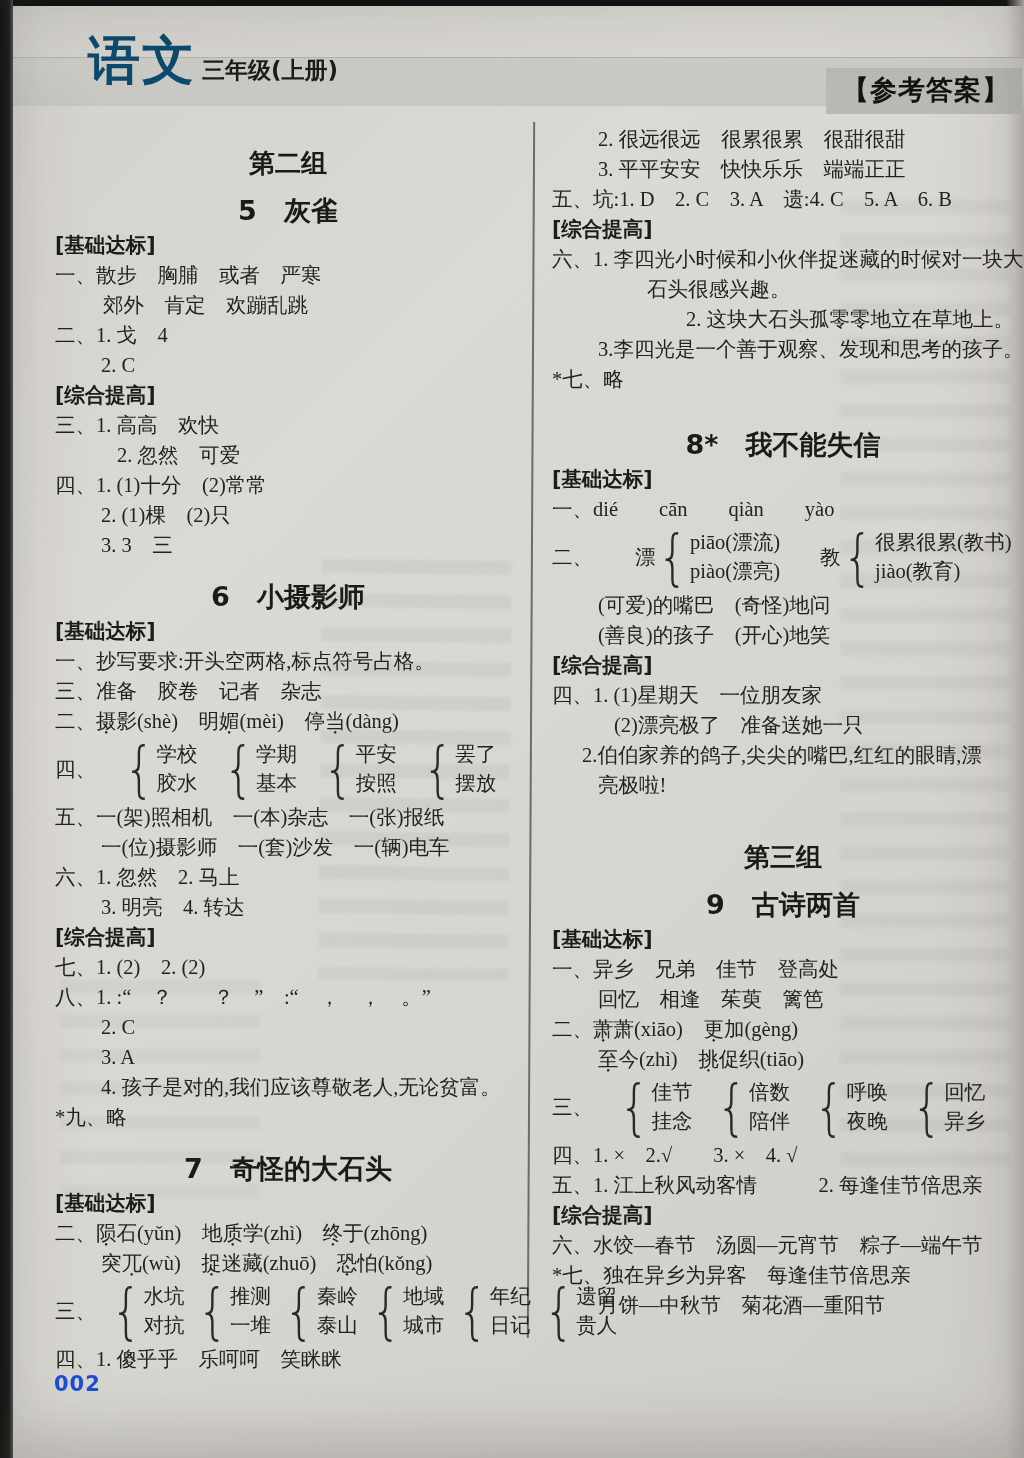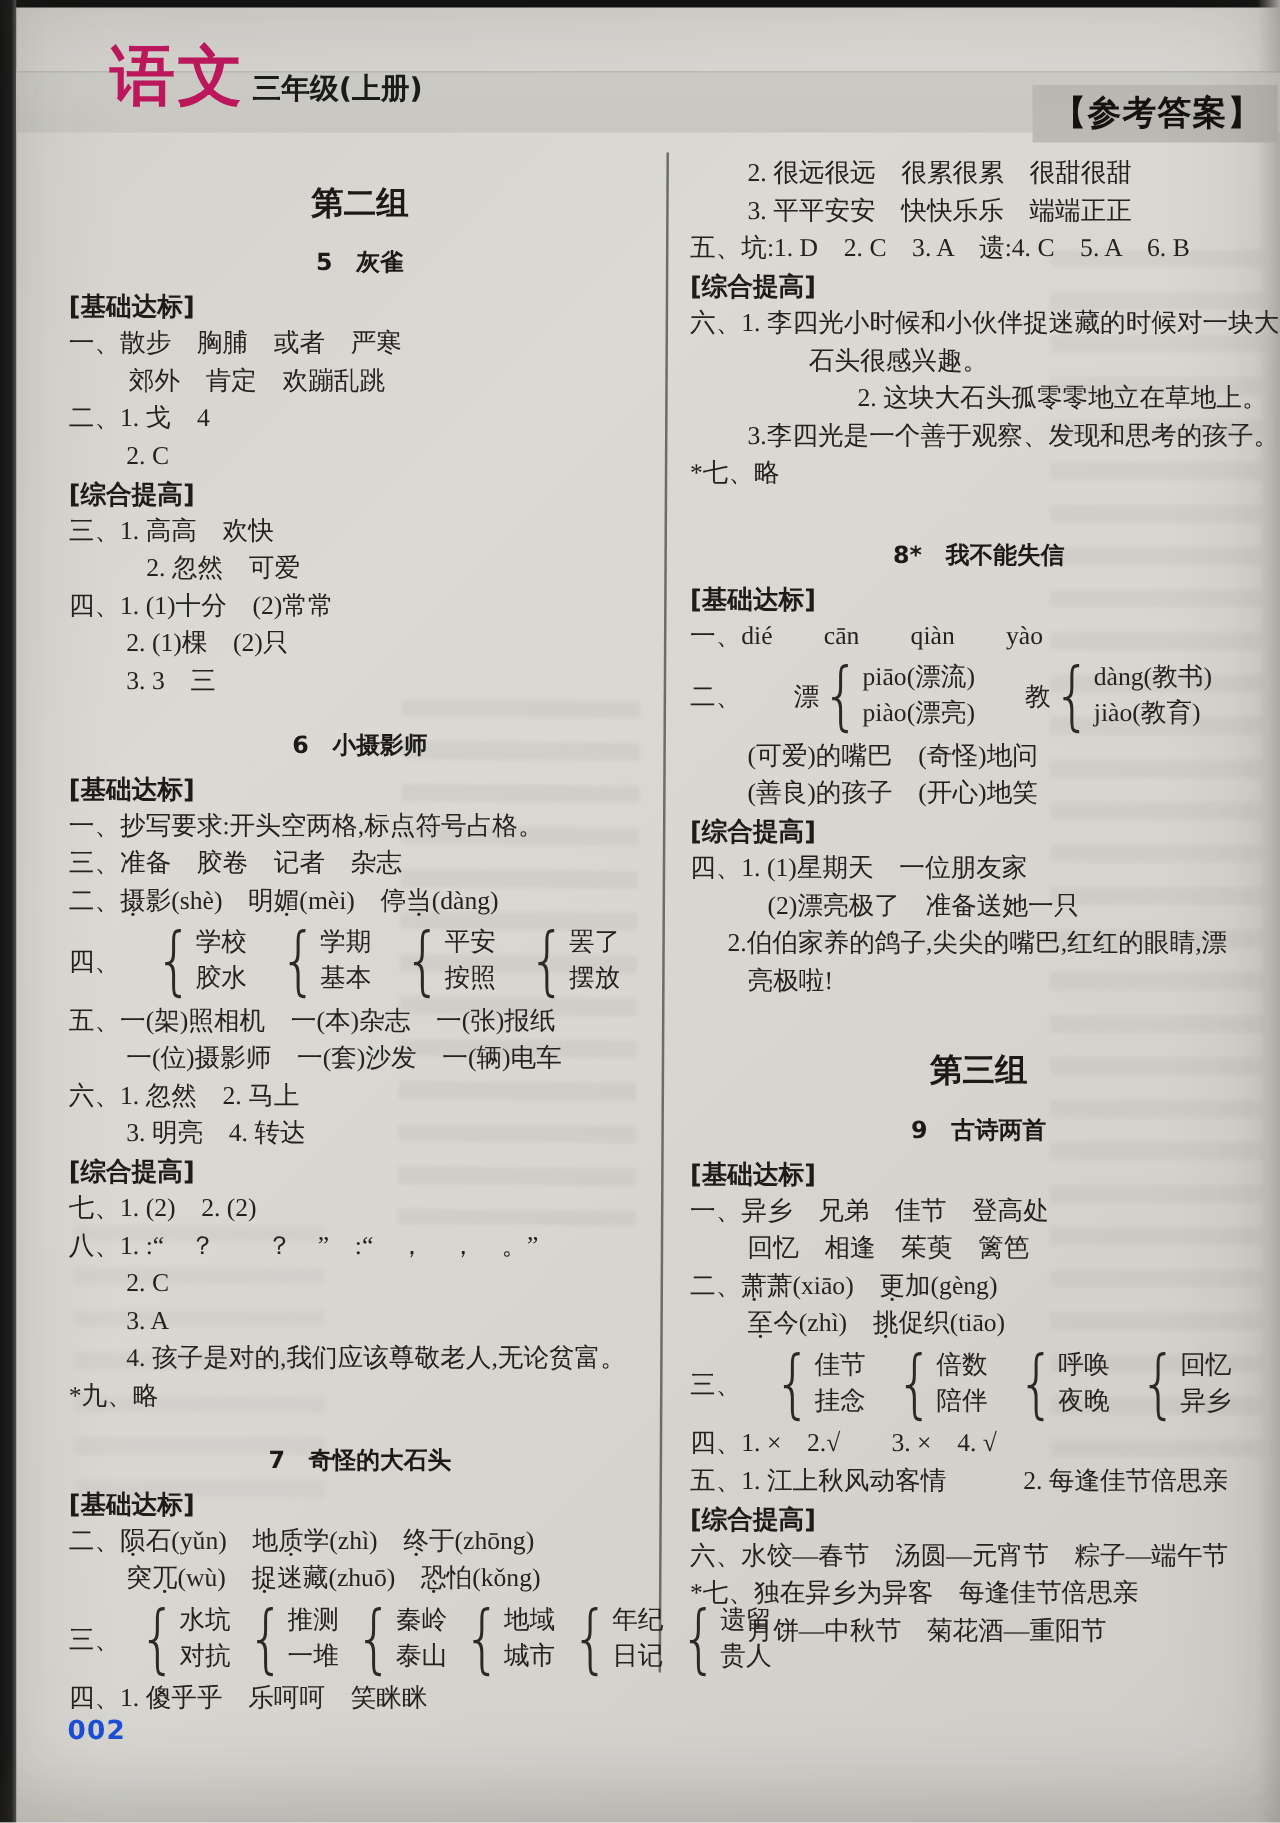--- a/index.html
+++ b/index.html
@@ -12,32 +12,32 @@
   .edge-top{position:absolute;left:0;top:0;width:1024px;height:6px;background:#101010;}
   .edge-left{position:absolute;left:0;top:0;width:13px;height:1458px;background:linear-gradient(90deg,#0e0e0e 0%,#1c1c1b 70%,#555 100%);}
   .edge-right{position:absolute;right:0;top:0;width:18px;height:1458px;background:linear-gradient(270deg,#bdbbb6,rgba(189,187,182,0));}
   .vignette{position:absolute;inset:0;pointer-events:none;
     box-shadow:inset 0 0 90px rgba(60,58,52,.18), inset 0 -24px 40px rgba(90,88,80,.12);}
   
   .band{position:absolute;left:13px;top:57px;width:1011px;height:48px;
     background:linear-gradient(180deg,#cdccc7,#c7c6c1);border-top:1px solid #b4b3ae;}
   .badge-band{position:absolute;left:826px;top:68px;width:196px;height:46px;background:#bab9b4;}
   .logo{position:absolute;left:88px;top:26px;white-space:nowrap;}
-  .logo-main{font-family:"DejaVu Sans","Liberation Sans",sans-serif;font-size:52px;font-weight:900;letter-spacing:2px;color:#be185d;}
+  .logo-main{font-family:"DejaVu Sans","Liberation Sans",sans-serif;font-size:52px;font-weight:900;letter-spacing:2px;color:#0c4a6e;}
   .logo-sub{font-family:"DejaVu Sans","Liberation Sans",sans-serif;font-size:23px;font-weight:800;color:#1c1c1a;margin-left:6px;}
   .badge{position:absolute;left:836px;top:72px;width:180px;text-align:center;
     font-family:"DejaVu Sans","Liberation Sans",sans-serif;font-size:27px;font-weight:800;color:#14130f;letter-spacing:1px;}
   
   .divider{position:absolute;left:530px;top:122px;width:1.6px;height:1216px;background:#6d6c66;transform:rotate(.3deg);}
   
   .col{position:absolute;font-size:20.5px;font-weight:500;}
   .col-left{left:55px;top:146px;width:466px;}
   .col-right{left:552px;top:124px;width:462px;}
   .h1{font-weight:800;font-size:26px;text-align:center;line-height:34px;margin:24px 0 2px;font-family:"DejaVu Sans","Liberation Sans",sans-serif;color:#1b1a17;}
-  .h2{font-weight:800;font-size:19px;text-align:center;line-height:33px;margin:20px 0 3px;font-family:"DejaVu Sans","Liberation Sans",sans-serif;color:#1b1a17;}
+  .h2{font-weight:800;font-size:27px;text-align:center;line-height:33px;margin:20px 0 3px;font-family:"DejaVu Sans","Liberation Sans",sans-serif;color:#1b1a17;}
   .col > .h1:first-child{margin-top:0;}
   .sec{font-weight:800;line-height:30px;font-family:"DejaVu Sans","Liberation Sans",sans-serif;color:#1d1c19;}
   .ln{line-height:30px;min-height:30px;white-space:nowrap;}
   .emdot{position:relative;display:inline-block;}
   .emdot::after{content:"•";position:absolute;left:50%;bottom:-11px;transform:translateX(-50%);font-size:11px;color:#23221f;}
   
   .brrow{display:flex;align-items:center;margin:3px 0;white-space:nowrap;}
   .blabel{margin-right:2px;}
   .bgroup{display:flex;align-items:center;}
   .bchar{font-size:48px;font-weight:200;transform:scaleY(1.25);line-height:60px;color:#2a2926;font-family:"DejaVu Sans","Liberation Sans",sans-serif;margin-right:2px;}
@@ -202,21 +202,21 @@
             <div>piāo(漂流)</div>
             <div>piào(漂亮)</div>
           </div>
         </div>
       </div>
       <div class="bgroup">
         <span class="pre">教</span>
         <div class="bgroup">
           <span class="bchar">{</span>
           <div class="bstack">
-            <div>dàng(教书)</div>
+            <div>很累很累(教书)</div>
             <div>jiào(教育)</div>
           </div>
         </div>
       </div>
     </div>
     <div class="ln" style="padding-left: 46px;">(可爱)的嘴巴　(奇怪)地问</div>
     <div class="ln" style="padding-left: 46px;">(善良)的孩子　(开心)地笑</div>
     <div class="sec">[综合提高]</div>
     <div class="ln">四、1. (1)星期天　一位朋友家</div>
     <div class="ln" style="padding-left: 62px;">(2)漂亮极了　准备送她一只</div>

